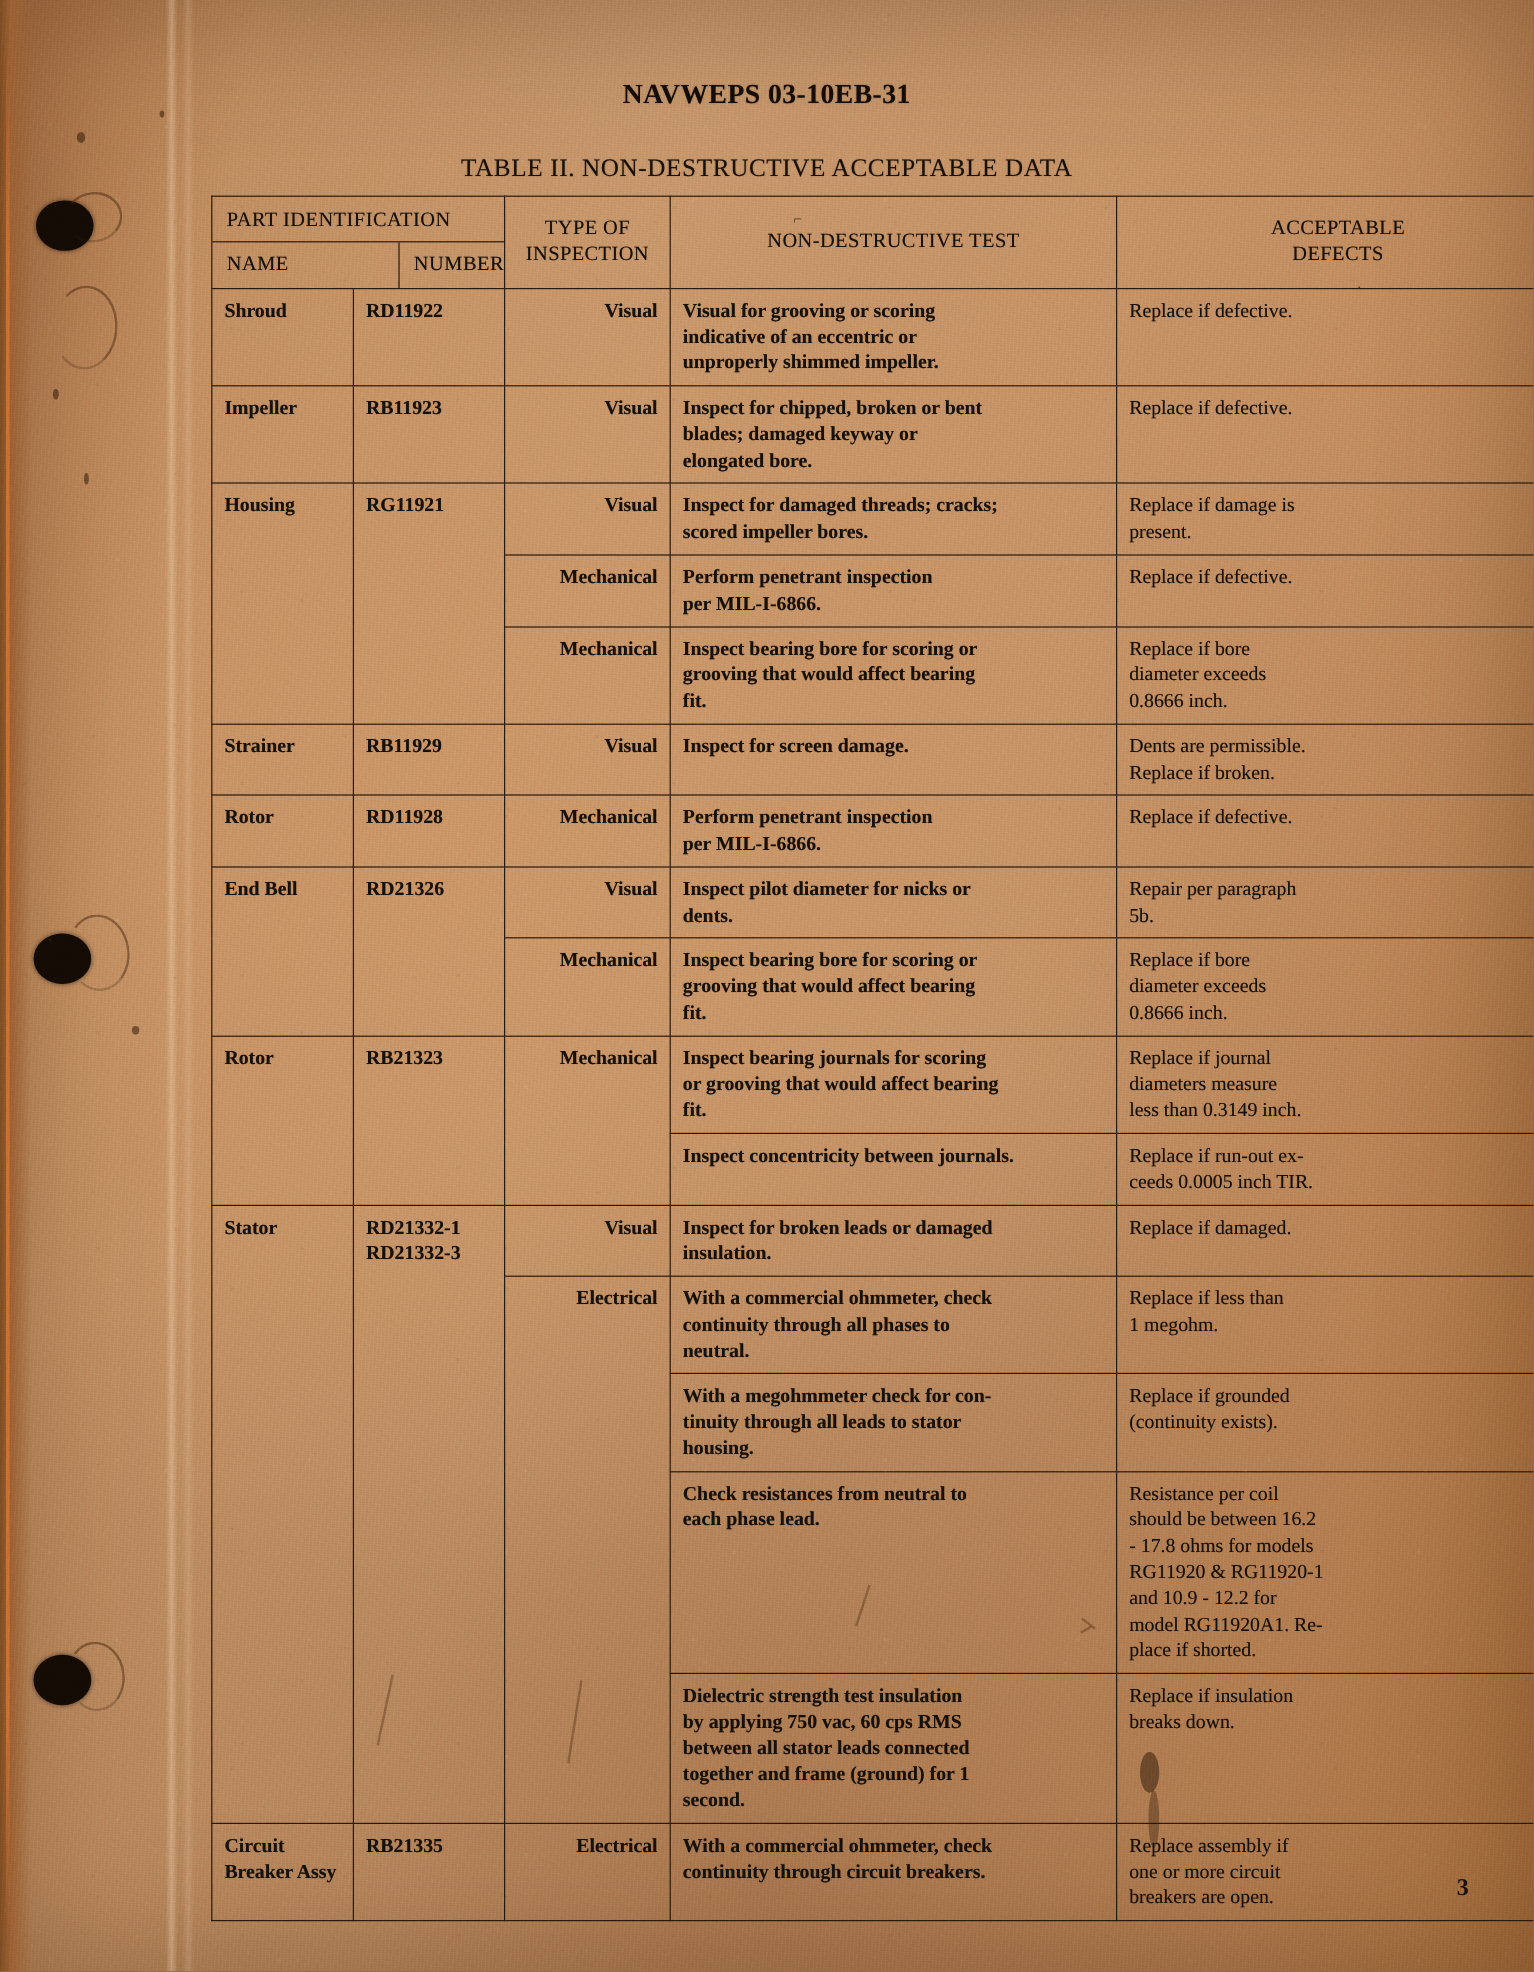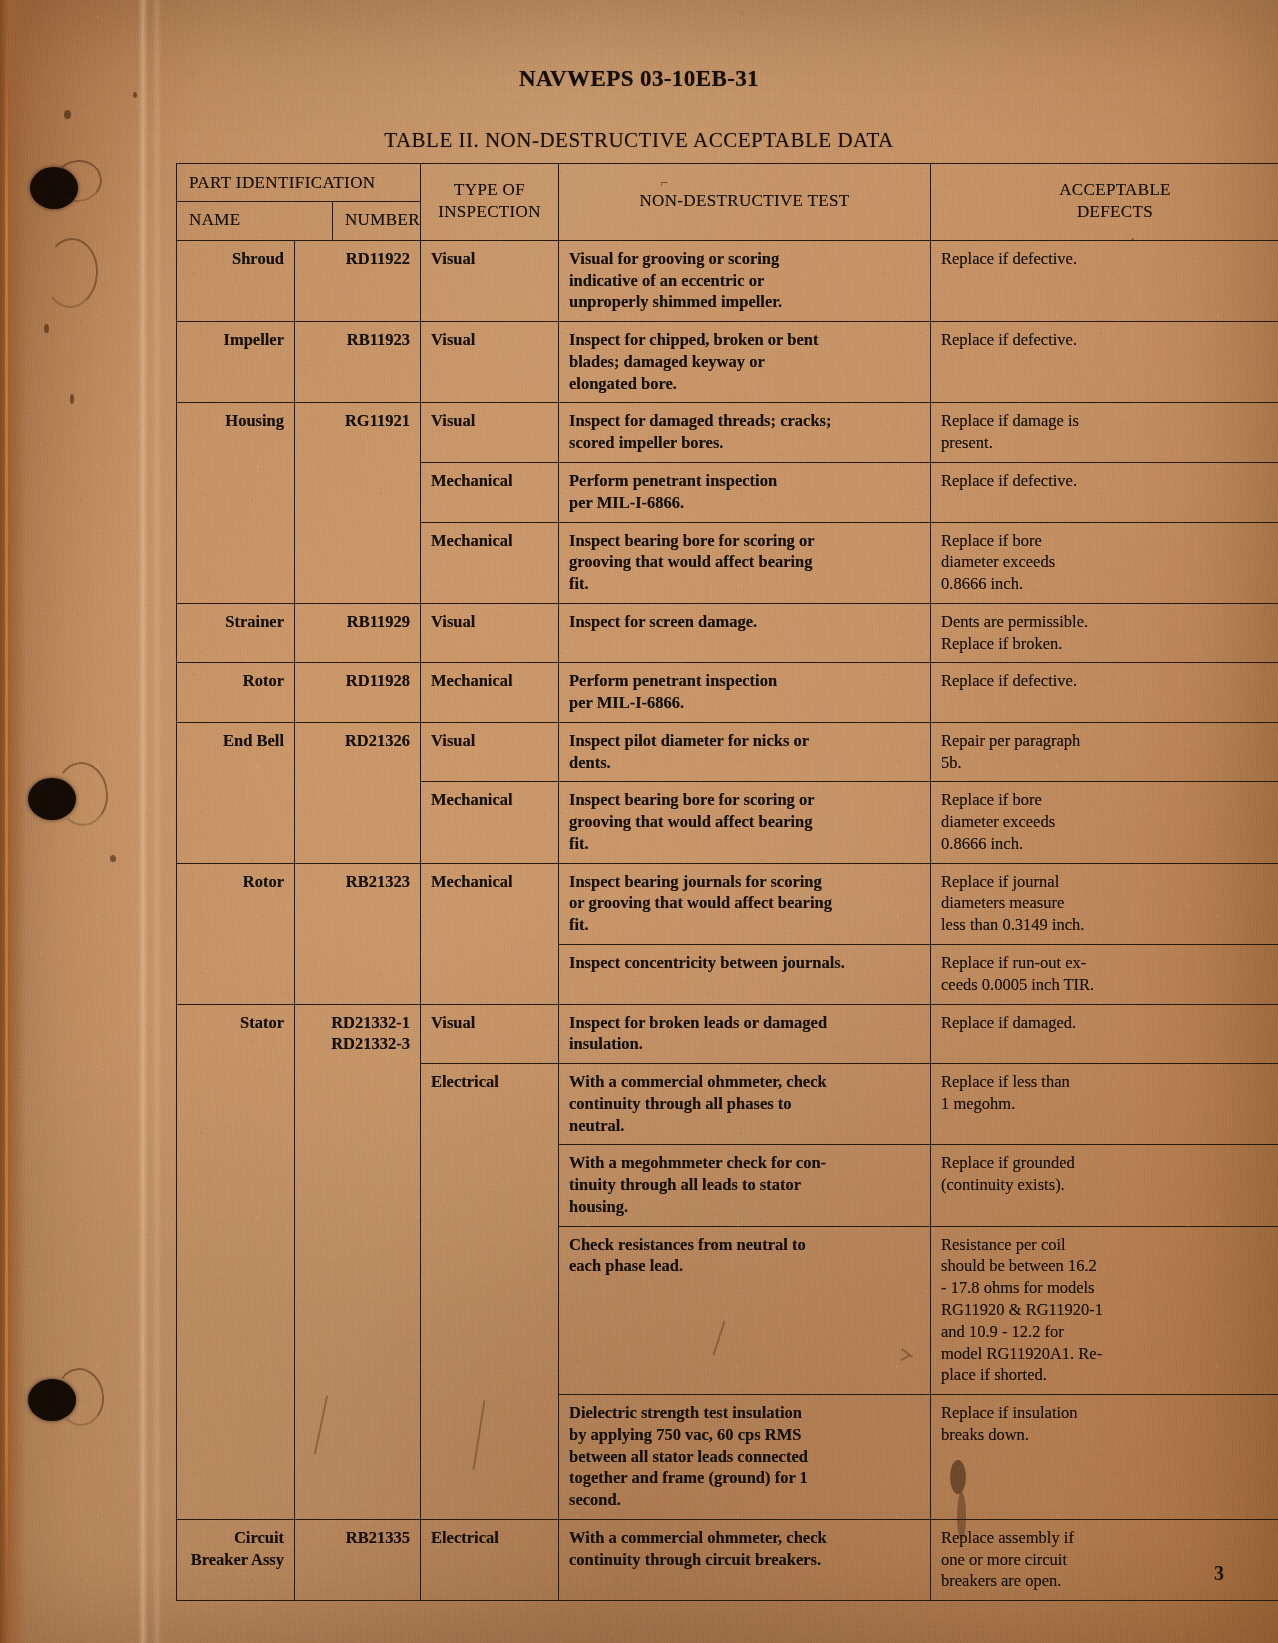--- a/index.html
+++ b/index.html
@@ -186,22 +186,22 @@
   }
   .hdr-part .bot .c1 { width: 148px; border-right: 1.6px solid #271a0d; }
   .hdr-part .bot .c2 { flex: 1; }
 
   .col-name   { width: 118px; }
   .col-number { width: 126px; }
   .col-type   { width: 138px; text-align: center; }
   .col-test   { width: 372px; }
   .col-def    { width: auto; }
 
-  td.c-name, td.c-number { white-space: pre-line; text-align: right; }
-  td.c-type { text-align: left; }
+  td.c-name, td.c-number { white-space: pre-line; }
+  td.c-type { text-align: right; }
   td.c-test, td.c-def { white-space: pre-line; }
 
   
   td.c-test { font-weight: bold; }
   td.c-name, td.c-number, td.c-type { font-weight: bold; }
   td.c-def { font-weight: normal; }
 
   
   .mark {
     position: absolute;

